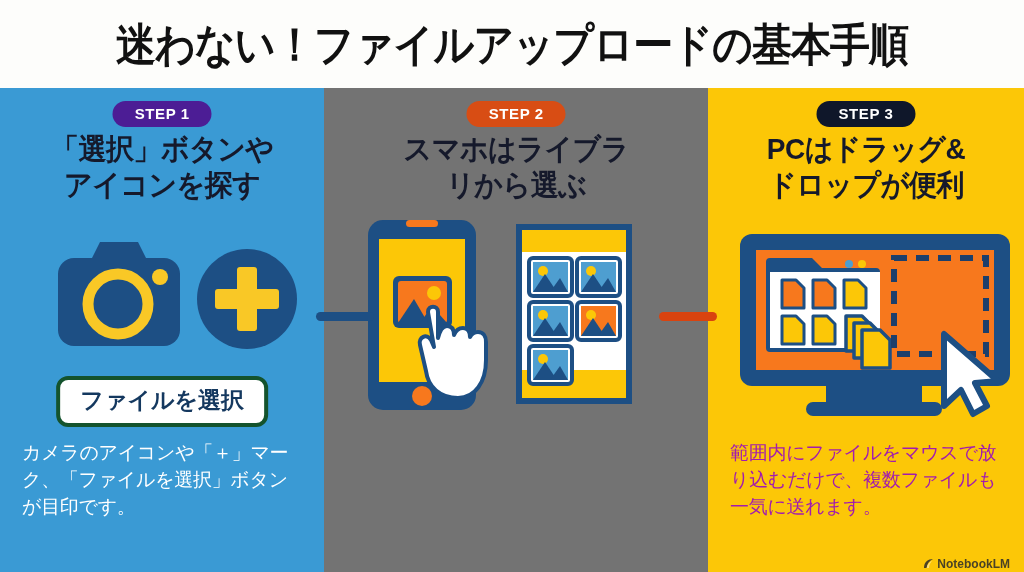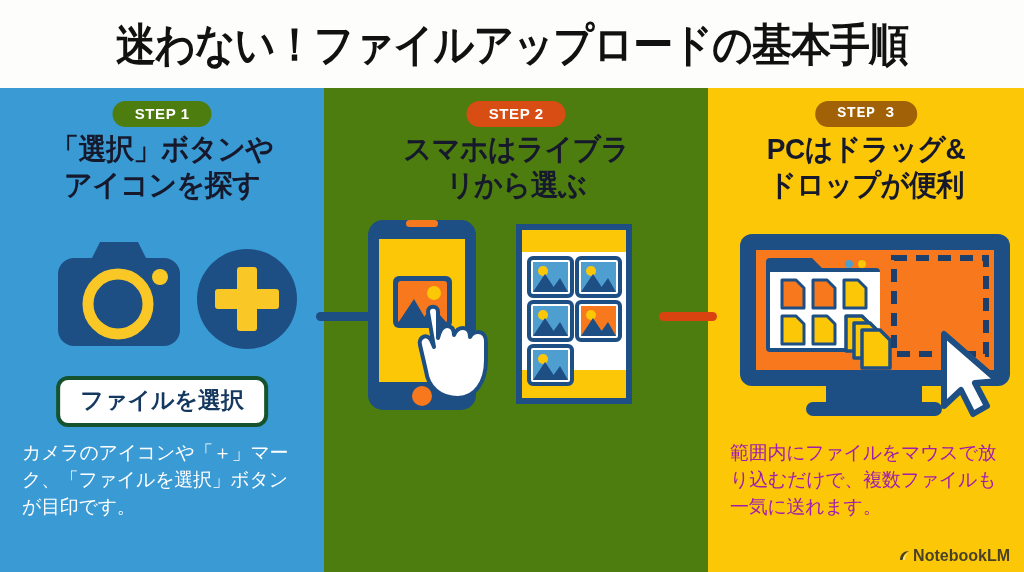--- a/index.html
+++ b/index.html
@@ -17,32 +17,32 @@
   }
   .title{
     font-size:40px;font-weight:bold;color:#111111;letter-spacing:-1px;
     white-space:nowrap;transform:scaleY(1.12);
   }
 
   
   .columns{position:absolute;left:0;top:88px;width:1024px;height:484px;display:flex;}
   .col{position:relative;height:484px;box-sizing:border-box;overflow:hidden;}
   .col-1{width:345px;background:#3a9ad4;}
-  .col-2{width:408px;background:#4d7c0f;}
+  .col-2{width:408px;background:#737373;}
   .col-3{width:336px;background:#fcc707;}
 
   .badge{
     position:absolute;top:13px;left:50%;transform:translateX(-50%);
     padding:4px 22px 5px;border-radius:20px;
     font-size:15px;font-weight:bold;color:#ffffff;letter-spacing:.6px;
     white-space:nowrap;
   }
-  .badge-1{background:#4d7c0f;}
+  .badge-1{background:#4c1d95;}
   .badge-2{background:#d84d14;}
-  .badge-3{background:#a16207;font-family:Liberation Mono, monospace;}
+  .badge-3{background:#0f172a;}
 
   .heading{
     position:absolute;top:44px;left:0;width:100%;
     text-align:center;font-size:29px;font-weight:bold;color:#15192b;
     line-height:1.26;letter-spacing:-.5px;padding:0 8px;box-sizing:border-box;
     transform:scaleY(1.05);
   }
   .col-1 .heading{font-size:28px;}
   .col-2 .heading{font-size:28px;}
   .col-3 .heading{font-size:28px;}
@@ -70,22 +70,22 @@
   .body-2{top:352px;color:#1a1a1a;}
   .body-3{top:352px;color:#a21caf;}
 
   
   .connector{position:absolute;height:9px;border-radius:5px;top:312px;z-index:6;}
   .conn-1{left:316px;width:58px;background:#1d4f84;}
   .conn-2{left:659px;width:58px;background:#d9430f;}
 
   
   .watermark{
-    position:absolute;right:14px;bottom:7px;display:flex;align-items:center;gap:1px;
-    font-size:16px;font-weight:bold;color:#2b2b2b;opacity:.85;
+    position:absolute;right:14px;bottom:1px;display:flex;align-items:center;gap:1px;
+    font-size:12px;font-weight:bold;color:#2b2b2b;opacity:.85;
   }
   .watermark svg{display:block;}
 </style>
 </head>
 <body>
 
 <div class="poster">
 
   <div class="header">
     <div class="title">迷わない！ファイルアップロードの基本手順</div>

